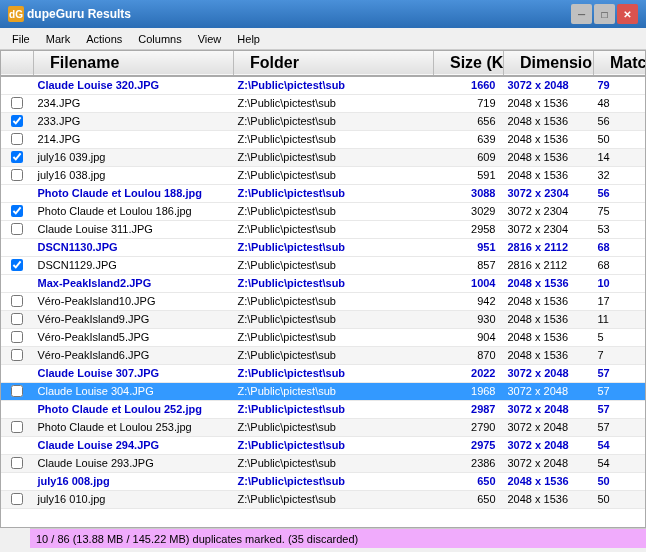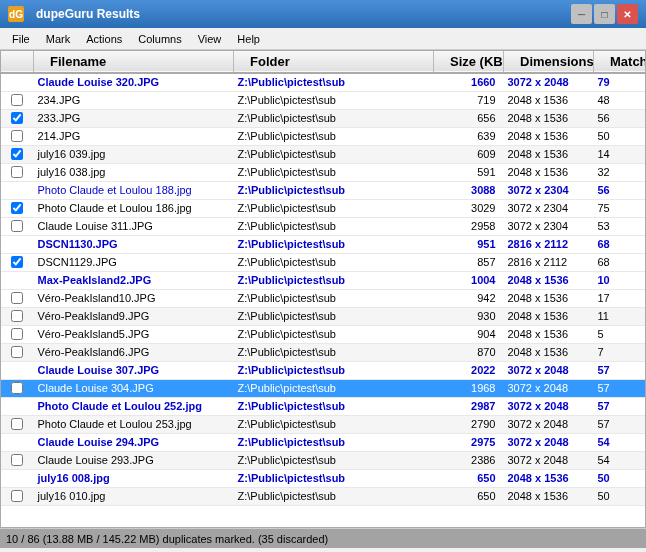--- a/index.html
+++ b/index.html
@@ -17,21 +17,21 @@
       height: 28px;
       display: flex;
       align-items: center;
       padding: 0 8px;
       justify-content: space-between;
       user-select: none;
     }
     .title-bar-left {
       display: flex;
       align-items: center;
-      gap: 12px;
+      gap: 3px;
     }
     .title-icon {
       width: 16px;
       height: 16px;
       background: #e8a020;
       border-radius: 2px;
       display: flex;
       align-items: center;
       justify-content: center;
       font-size: 10px;
@@ -91,21 +91,21 @@
       table-layout: fixed;
     }
     thead tr {
       background: linear-gradient(to bottom, #f8f8f8, #e0e0e0);
       border-bottom: 2px solid #aaa;
     }
     th {
       text-align: left;
       padding: 3px 16px;
       border-right: 1px solid #bbb;
-      font-size: 13px;
+      font-size: 16px;
       font-weight: bold;
       cursor: pointer;
       white-space: nowrap;
       overflow: hidden;
     }
     th:last-child { border-right: none; }
     td {
       padding: 1px 4px;
       border-bottom: 1px solid #e8e8e8;
       white-space: nowrap;
@@ -134,27 +134,28 @@
       background: #3399ff !important;
       color: white !important;
     }
     .row-selected td { color: white !important; }
     .row-dupe-header td {
       color: #0000cc;
       font-weight: bold;
     }
     .row-alt { background: #f5f5f5; }
     .status-bar {
-      background: #a3a3a3;
+      background: #f0abfc;
       border-top: 1px solid #ccc;
       height: 20px;
       display: flex;
       align-items: center;
       padding: 1px 6px;
       font-size: 11px;
+      margin-left: 30px;
     }
   </style>
 </head>
 <body>
 
 <div class="title-bar">
   <div class="title-bar-left">
     <div class="title-icon">
       <span>dG</span>
     </div>
@@ -256,21 +257,21 @@
           <td class="col-filename">july16 038.jpg</td>
           <td class="col-folder">Z:\Public\pictest\sub</td>
           <td class="col-size">591</td>
           <td class="col-dimensions">2048 x 1536</td>
           <td class="col-match">32</td>
         </tr>
         <tr class="row-dupe-header">
           <td class="col-check">
             <div class="checkbox-cell"></div>
           </td>
-          <td class="col-filename" style="color: rgb(0, 0, 204); font-weight: normal;">Photo Claude et Loulou 188.jpg</td>
+          <td class="col-filename" style="color: rgb(0, 0, 204); font-weight: bold;">Photo Claude et Loulou 188.jpg</td>
           <td class="col-folder" style="color: rgb(0, 0, 204); font-weight: bold;">Z:\Public\pictest\sub</td>
           <td class="col-size" style="color: rgb(0, 0, 204); font-weight: bold;">3088</td>
           <td class="col-dimensions" style="color: rgb(0, 0, 204); font-weight: bold;">3072 x 2304</td>
           <td class="col-match" style="color: rgb(0, 0, 204); font-weight: bold;">56</td>
         </tr>
         <tr>
           <td class="col-check">
             <div class="checkbox-cell">
               <input type="checkbox" checked="" style="">
             </div>

